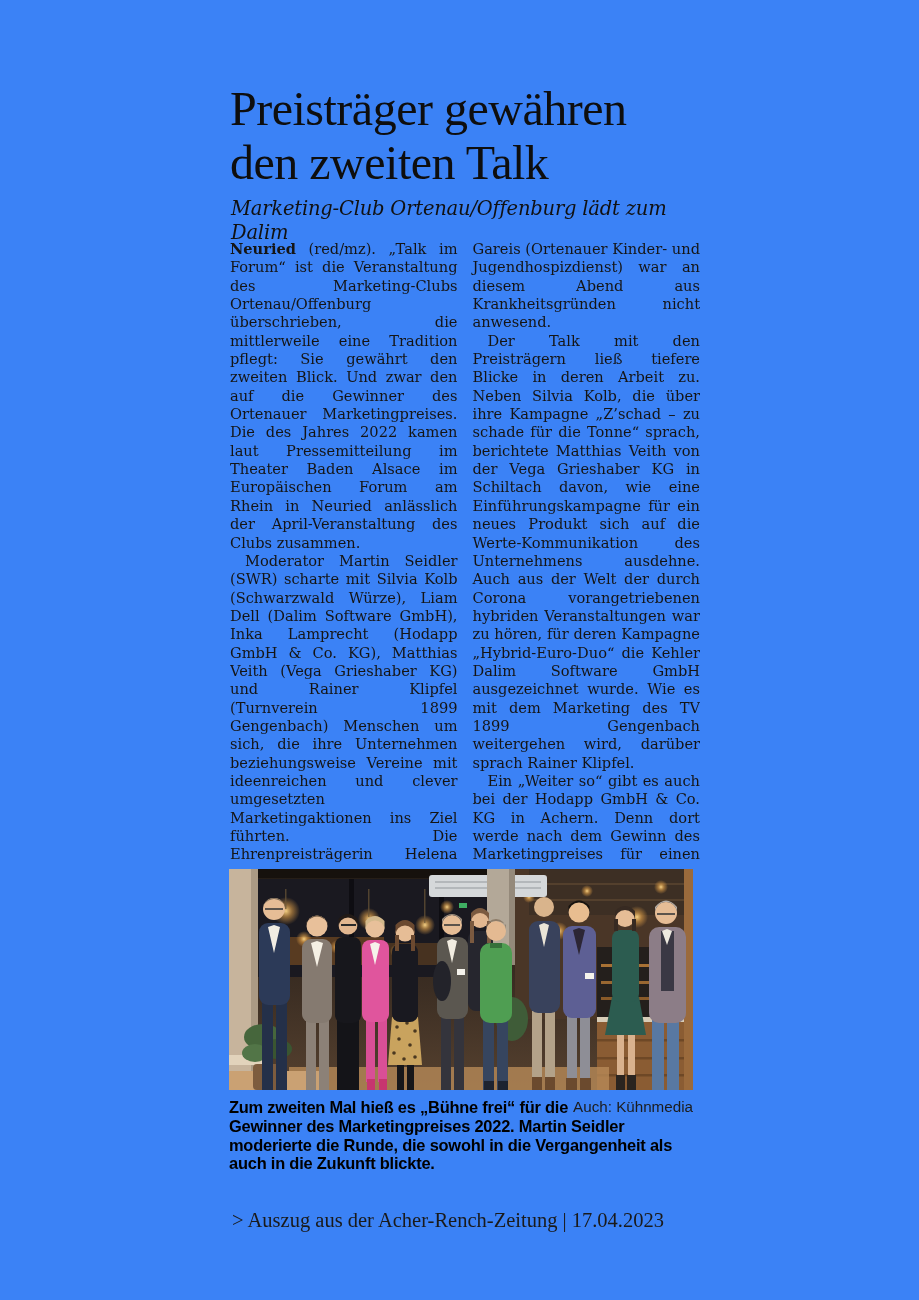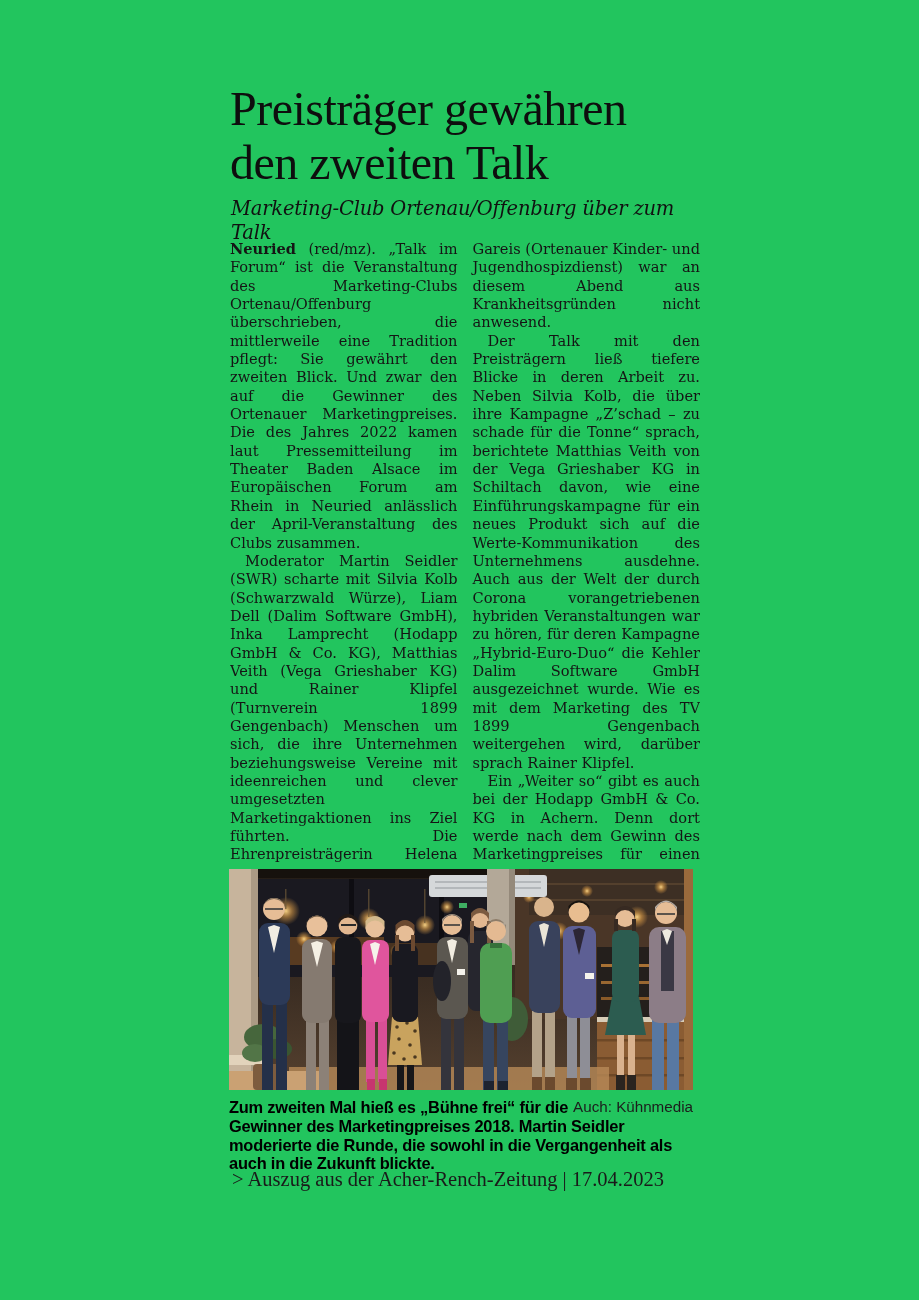--- a/index.html
+++ b/index.html
@@ -1,19 +1,19 @@
 <!DOCTYPE html>
 <html lang="de"><head>
 <meta charset="utf-8">
 <style>
   html,body{margin:0;padding:0;background:#ffffff;}
   .page{
     position:relative;
     width:919px;height:1300px;
-    background:#22c55e;
+    background:#3b82f6;
     overflow:hidden;
     font-family:"Liberation Serif", serif;
     color:#141414;
   }
   .headline{
     position:absolute;left:230px;top:82px;width:480px;
     font-family:"Liberation Serif", serif;
     font-size:48px;line-height:54px;font-weight:500;
     letter-spacing:-0.5px;color:#0e0e0e;
   }
@@ -45,36 +45,36 @@
     font-weight:700;font-size:16.4px;line-height:18.8px;
     color:#000000;letter-spacing:-0.2px;
     text-align:left;
   }
   .caption .credit{
     float:right;
     font-weight:400;font-size:15.2px;color:#1c1c1c;
     letter-spacing:0;
   }
   .footer{
-    position:absolute;left:232px;top:1166px;width:470px;
+    position:absolute;left:232px;top:1207px;width:470px;
     font-family:"Liberation Serif", serif;
     font-size:20.5px;line-height:26px;color:#1a1a1a;
   }
 </style>
 </head>
 <body>
 
 <div class="page">
 
   <h1 class="headline" style="margin:0;">
     <div>Preisträger gewähren</div>
     <div>den zweiten Talk</div>
   </h1>
 
-  <div class="subtitle">Marketing-Club Ortenau/Offenburg über zum Talk</div>
+  <div class="subtitle">Marketing-Club Ortenau/Offenburg lädt zum Dalim</div>
 
   <div class="columns">
     <p class="first"><span class="lead-in">Neuried</span><span> (red/mz). „Talk im Forum“ ist die Veranstaltung des Marketing-Clubs Ortenau/Offenburg überschrieben, die mittlerweile eine Tradition pflegt: Sie gewährt den zweiten Blick. Und zwar den auf die Gewinner des Ortenauer Marketingpreises. Die des Jahres 2022 kamen laut Pressemitteilung im Theater Baden Alsace im Europäischen Forum am Rhein in Neuried anlässlich der April-Veranstaltung des Clubs zusammen.</span></p>
     <p>Moderator Martin Seidler (SWR) scharte mit Silvia Kolb (Schwarzwald Würze), Liam Dell (Dalim Software GmbH), Inka Lamprecht (Hodapp GmbH &amp; Co. KG), Matthias Veith (Vega Grieshaber KG) und Rainer Klipfel (Turnverein 1899 Gengenbach) Menschen um sich, die ihre Unternehmen beziehungsweise Vereine mit ideenreichen und clever umgesetzten Marketingaktionen ins Ziel führten. Die Ehrenpreisträgerin Helena Gareis (Ortenauer Kinder- und Jugendhospizdienst) war an diesem Abend aus Krankheitsgründen nicht anwesend.</p>
     <p>Der Talk mit den Preisträgern ließ tiefere Blicke in deren Arbeit zu. Neben Silvia Kolb, die über ihre Kampagne „Z’schad – zu schade für die Tonne“ sprach, berichtete Matthias Veith von der Vega Grieshaber KG in Schiltach davon, wie eine Einführungskampagne für ein neues Produkt sich auf die Werte-Kommunikation des Unternehmens ausdehne. Auch aus der Welt der durch Corona vorangetriebenen hybriden Veranstaltungen war zu hören, für deren Kampagne „Hybrid-Euro-Duo“ die Kehler Dalim Software GmbH ausgezeichnet wurde. Wie es mit dem Marketing des TV 1899 Gengenbach weitergehen wird, darüber sprach Rainer Klipfel.</p>
     <p>Ein „Weiter so“ gibt es auch bei der Hodapp GmbH &amp; Co. KG in Achern. Denn dort werde nach dem Gewinn des Marketingpreises für einen Recruiting-Film gerade ein Image-Film gedreht.</p>
   </div>
 
   <svg class="photo" viewBox="0 0 464 221" preserveAspectRatio="none" aria-hidden="true">
     <defs>
@@ -275,18 +275,18 @@
       <rect x="420" y="58" width="37" height="96" rx="10" fill="#8c7d87"></rect>
       <rect x="432" y="62" width="13" height="60" fill="#3a3844"></rect>
       <polygon points="438,60 433,62 438,76 443,62" fill="#eeeae0"></polygon>
       <circle cx="437" cy="44" r="11" fill="#e6bd96"></circle>
       <path d="M426 44 A11 11 0 0 1 448 44 L448 38 Q437 25 426 38 Z" fill="#b5afa9"></path>
       <rect x="428" y="44" width="18" height="2" fill="#3a3a3a" opacity="0.8"></rect>
     </g>
   </svg>
 
   <div class="caption">
-    <span class="credit">Auch: Kühnmedia</span><span>Zum zweiten Mal hieß es „Bühne frei“ für die Gewinner des Marketingpreises 2018. Martin Seidler moderierte die Runde, die sowohl in die Vergangenheit als auch in die Zukunft blickte.</span>
+    <span class="credit">Auch: Kühnmedia</span><span>Zum zweiten Mal hieß es „Bühne frei“ für die Gewinner des Marketingpreises 2022. Martin Seidler moderierte die Runde, die sowohl in die Vergangenheit als auch in die Zukunft blickte.</span>
   </div>
 
   <div class="footer">&gt; Auszug aus der Acher-Rench-Zeitung | 17.04.2023</div>
 
 </div>
 
 </body></html>

